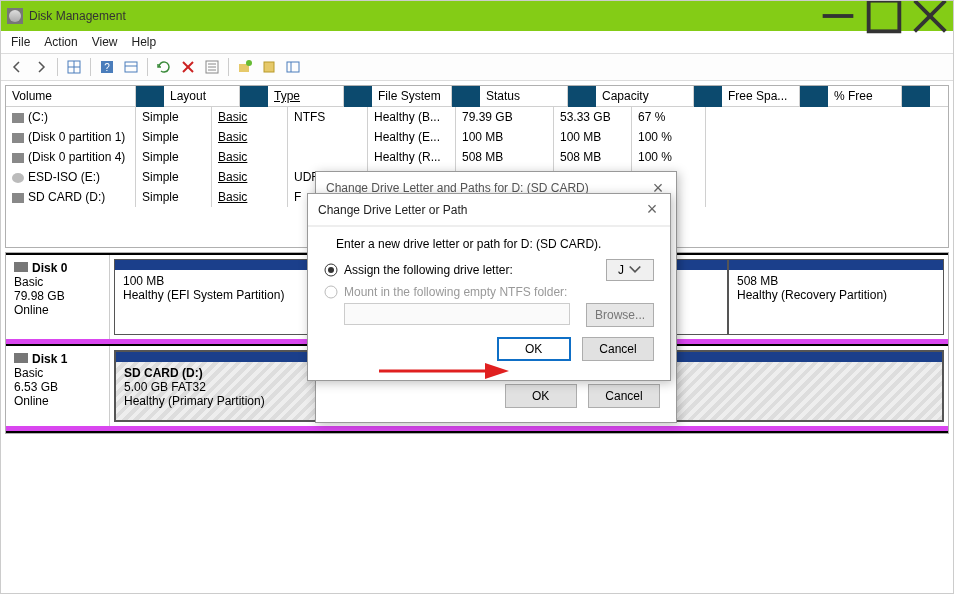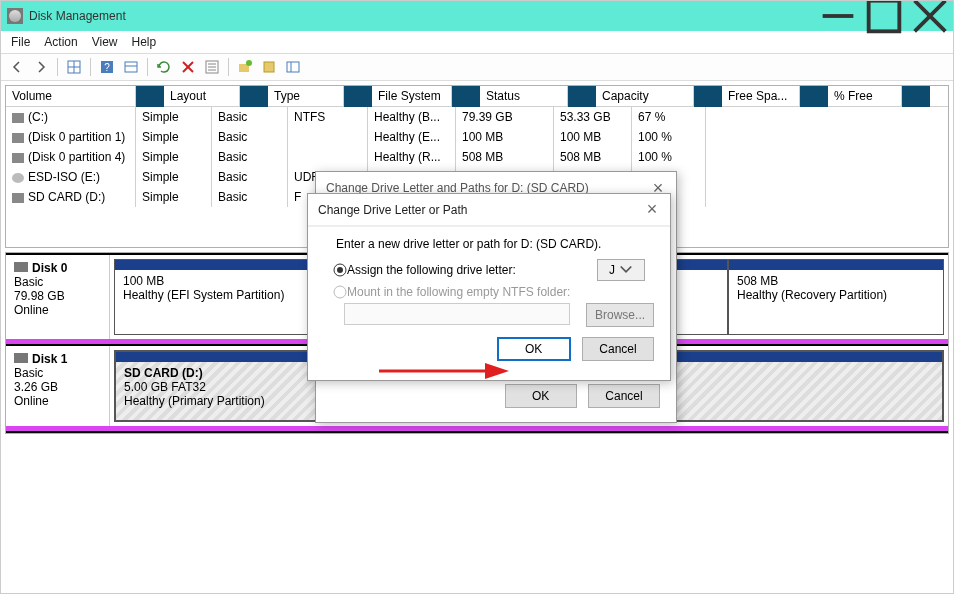--- a/index.html
+++ b/index.html
@@ -14,21 +14,21 @@
     overflow: hidden;
     border: 1px solid #ccc;
     position: relative;
   }
   
   .titlebar {
     display: flex;
     align-items: center;
     height: 30px;
     padding: 0 0 0 6px;
-    background: #5eead4;
+    background: #84cc16;
   }
   .titlebar .app-icon {
     width: 16px; height: 16px;
     background: #777; margin-right: 6px;
     display: inline-block;
     position: relative;
   }
   .titlebar .app-icon::after {
     content:''; position:absolute; left:2px; top:2px; width:12px; height:12px;
     background: linear-gradient(#ddd,#aaa); border-radius: 50%;
@@ -48,21 +48,21 @@
   .tsep { width:1px; height:18px; background:#ccc; margin:0 2px;}
   
   .volumes { border:1px solid #b0b0b0; margin:4px 4px 0 4px; }
   .vol-header { display:flex; background:#0c4a6e;gap:28px; }
   .vol-header .vcol, .vol-row .vcol {
     border-right:1px solid #d0d0d0; padding:3px 6px; white-space:nowrap; overflow:hidden; text-overflow:ellipsis;
   }
   .vol-header .vcol { background:#fff; font-weight:400; border-bottom:1px solid #d0d0d0; }
   .vol-body { height:140px; overflow:hidden; }
   .vol-row { display:flex; }
-  .vcol.c0{width:130px;} .vcol.c1{width:76px;} .vcol.c2{width:76px;} .vcol.c3{width:80px;}
+  .vcol.c0{width:130px;} .vcol.c1{width:76px;} .vcol.c2{width:76px;text-decoration:underline;} .vcol.c3{width:80px;}
   .vcol.c4{width:88px;} .vcol.c5{width:98px;} .vcol.c6{width:78px;} .vcol.c7{width:74px;} .vcol.c8{flex:1;border-right:none;}
   .vicon { display:inline-block; width:12px; height:10px; background:#888; margin-right:4px; vertical-align:middle; }
   .vicon.cd { border-radius:50%; background:#bbb; }
   
   .disks { border:1px solid #b0b0b0; margin:4px; }
   .disk-row { display:flex; border-bottom:5px solid #d946ef; position:relative; }
   .disk-info { width:104px; padding:6px 8px; border-right:1px solid #ccc; background:#fff; }
   .disk-info .name { font-weight:700; }
   .diskicon { display:inline-block; width:14px; height:10px; background:#777; margin-right:4px; }
   .parts { display:flex; flex:1; padding:4px; gap:0; background:#fff;}
@@ -86,21 +86,21 @@
   .dialog-close { width:16px; text-align:center; color:#666; font-size:18px;}
   .dialog1 { left:314px; top:170px; width:362px; height:252px; z-index:10; }
   .dialog2 { left:306px; top:192px; width:364px; height:188px; z-index:20; }
   .dialog-inner { padding:10px 16px; border-top:1px solid #eee;}
   .btn {
     width:72px; height:24px; border:1px solid #adadad; background:#e1e1e1; font-size:12px;
     display:inline-flex; align-items:center; justify-content:center; margin-left:8px;
   }
   .btn.primary{ border:2px solid #0f6fc6; background:#fff; width:74px;}
   .btn.browse{ width:72px; background:#e6e6e6; color:#777;}
-  .radio { display:flex; align-items:center; margin:4px 9px;text-align:right; }
+  .radio { display:flex; align-items:center; gap:6px; margin:4px 0;text-align:right; }
   .radio svg{width:14px;height:14px;}
   .select { width:48px; height:22px; border:1px solid #aaa; background:#f0f0f0; display:inline-flex; align-items:center; justify-content:center; gap:4px;}
   .textbox{ width:240px; height:22px; border:1px solid #ccc; background:#fafafa; display:inline-block;}
   
   .arrow-wrap{position:absolute; left:374px; top:357px; z-index:30;}
   .disk-row.d0 .parts{height:84px;}
   .disk-row.d1 .parts{height:80px;}
 </style>
 </head>
 <body>
@@ -305,21 +305,21 @@
           <div>Healthy (Recovery Partition)</div>
         </div>
       </div>
     </div>
   </div>
   <div class="hr-bold"></div>
   <div class="disk-row d1">
     <div class="disk-info">
       <div><span class="diskicon"></span><span class="name">Disk 1</span></div>
       <div>Basic</div>
-      <div>3.26 GB</div>
+      <div>6.53 GB</div>
       <div>Online</div>
     </div>
     <div class="parts">
       <div class="part hatched" style="flex:1;border:2px solid #555;">
         <div class="bar blue"></div>
         <div class="pbody">
           <div class="pt">SD CARD  (D:)</div>
           <div>5.00 GB FAT32</div>
           <div>Healthy (Primary Partition)</div>
         </div>

